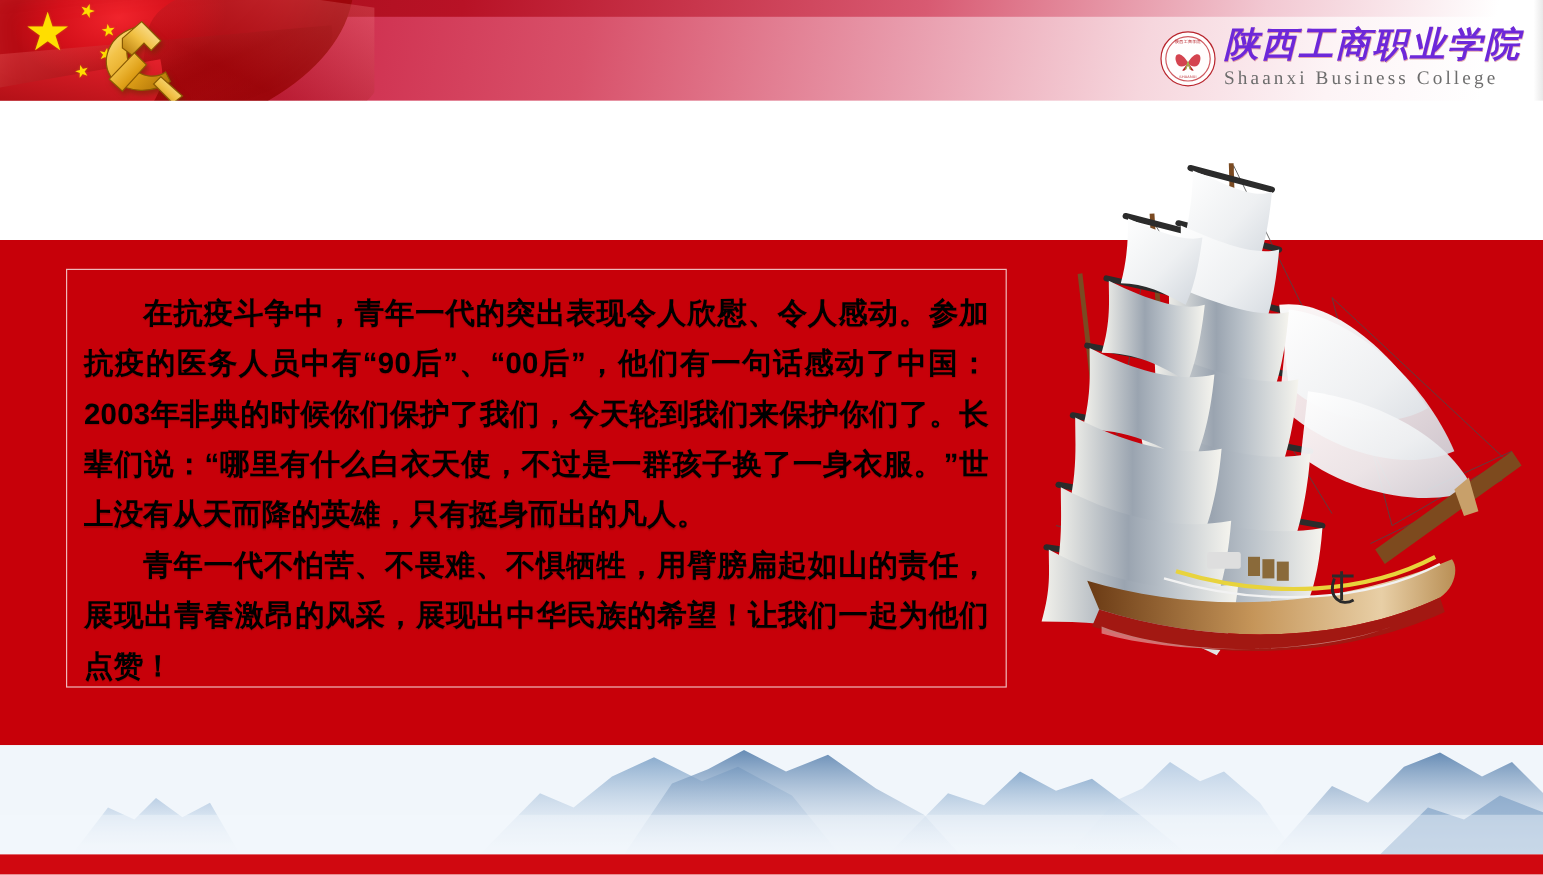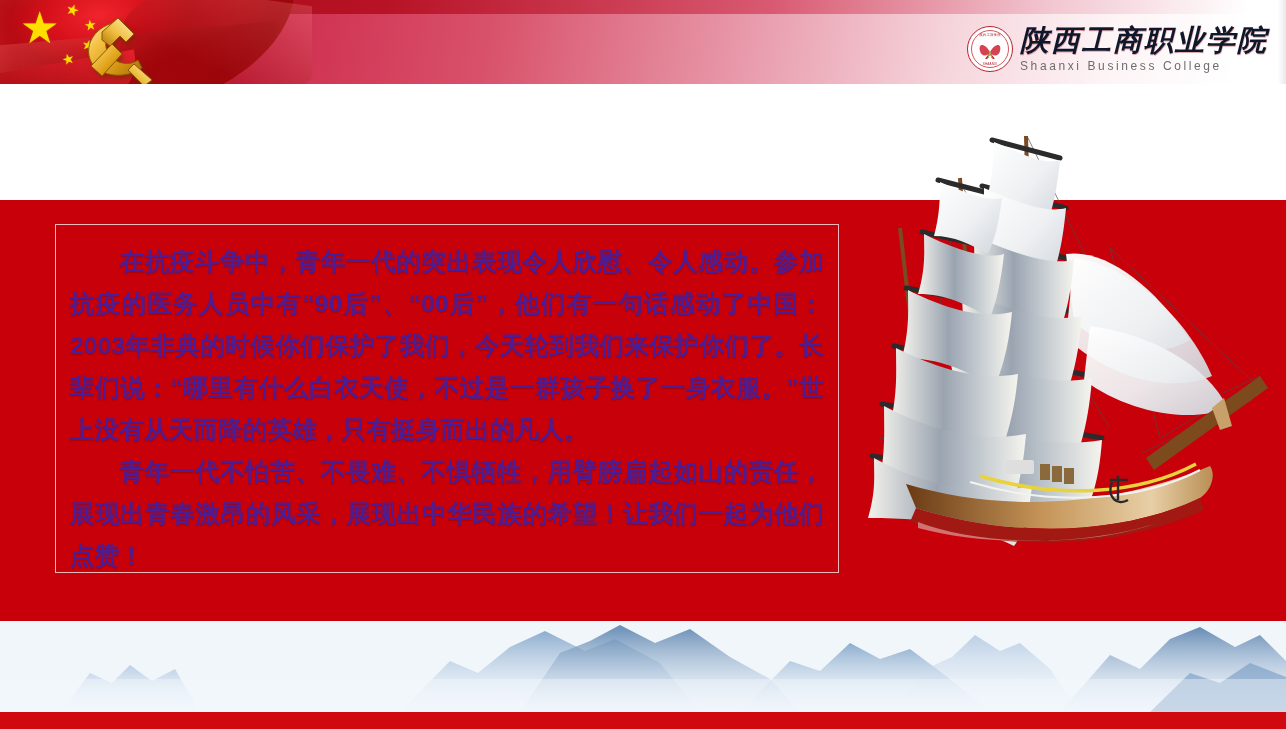--- a/index.html
+++ b/index.html
@@ -52,39 +52,39 @@
   .school-logo { position:absolute; right:18px; top:20px; height:58px; display:flex; align-items:center; gap:7px; }
   .seal { width:46px; height:46px; border-radius:50%; position:relative;
           border:1.3px solid #b8242c; background:#fffdfd; flex:none; }
   .seal:before { content:""; position:absolute; inset:3px; border-radius:50%; border:.8px solid #cf5a60; }
   .seal-butterfly { position:absolute; left:50%; top:52%; transform:translate(-50%,-50%); }
   .seal-arc-top, .seal-arc-bot { position:absolute; left:0; right:0; text-align:center;
     font-size:3.4px; color:#b8242c; letter-spacing:.2px; }
   .seal-arc-top { top:5.5px; } .seal-arc-bot { bottom:5px; font-size:3px; }
   .logo-text { display:flex; flex-direction:column; justify-content:center; }
   .logo-cn { font-family:"Liberation Serif","DejaVu Serif",serif; font-size:29px; font-weight:700;
-    color:#0f172a; letter-spacing:2px; line-height:1.04; font-style:italic;
+    color:#6d28d9; letter-spacing:2px; line-height:1.04; font-style:italic;
     text-shadow:.5px .5px 0 rgba(180,20,30,.35); white-space:nowrap; }
-  .logo-en { font-family:Liberation Sans, sans-serif; font-size:12px; color:#6d6d6d;
+  .logo-en { font-family:Liberation Serif, serif; font-size:16px; color:#6d6d6d;
     letter-spacing:2.6px; margin-top:3px; white-space:nowrap; }
 
   
   .white-gap { position:absolute; left:0; top:84px; width:1286px; height:116px; background:#fff; }
 
   
   .red-panel { position:absolute; left:0; top:200px; width:1286px; height:421px; background:#c70009; }
 
   
   .ship { position:absolute; left:860px; top:108px; width:420px; height:440px; }
   .ship svg { width:420px; height:440px; display:block; }
 
   
   .text-box { position:absolute; left:55px; top:224px; width:784px; height:349px;
     border:1.6px solid rgba(255,255,255,.72); padding:16px 14px 0 14px; }
-  .para { color:#4c1d95; font-size:24.5px; font-weight:700; line-height:42px;
+  .para { color:#000000; font-size:24.5px; font-weight:700; line-height:42px;
     letter-spacing:.2px; text-align:justify; text-justify:inter-ideograph;
     text-shadow:0 1px 1px rgba(110,0,0,.35); }
   .para + .para { margin-top:0px;font-family:Liberation Serif, serif; }
   .para .indent { display:inline-block; width:49px; }
 
   
   .bottom-red-a { position:absolute; left:0; top:600px; width:1286px; height:21px; background:#c70009; }
   .landscape { position:absolute; left:0; top:621px; width:1286px; height:91px;
     background:linear-gradient(to bottom,#f2f6fb 0%,#eef4fa 55%,#f6f9fc 100%); overflow:hidden; }
   .landscape svg { position:absolute; left:0; bottom:0; width:1286px; height:91px; display:block; }

